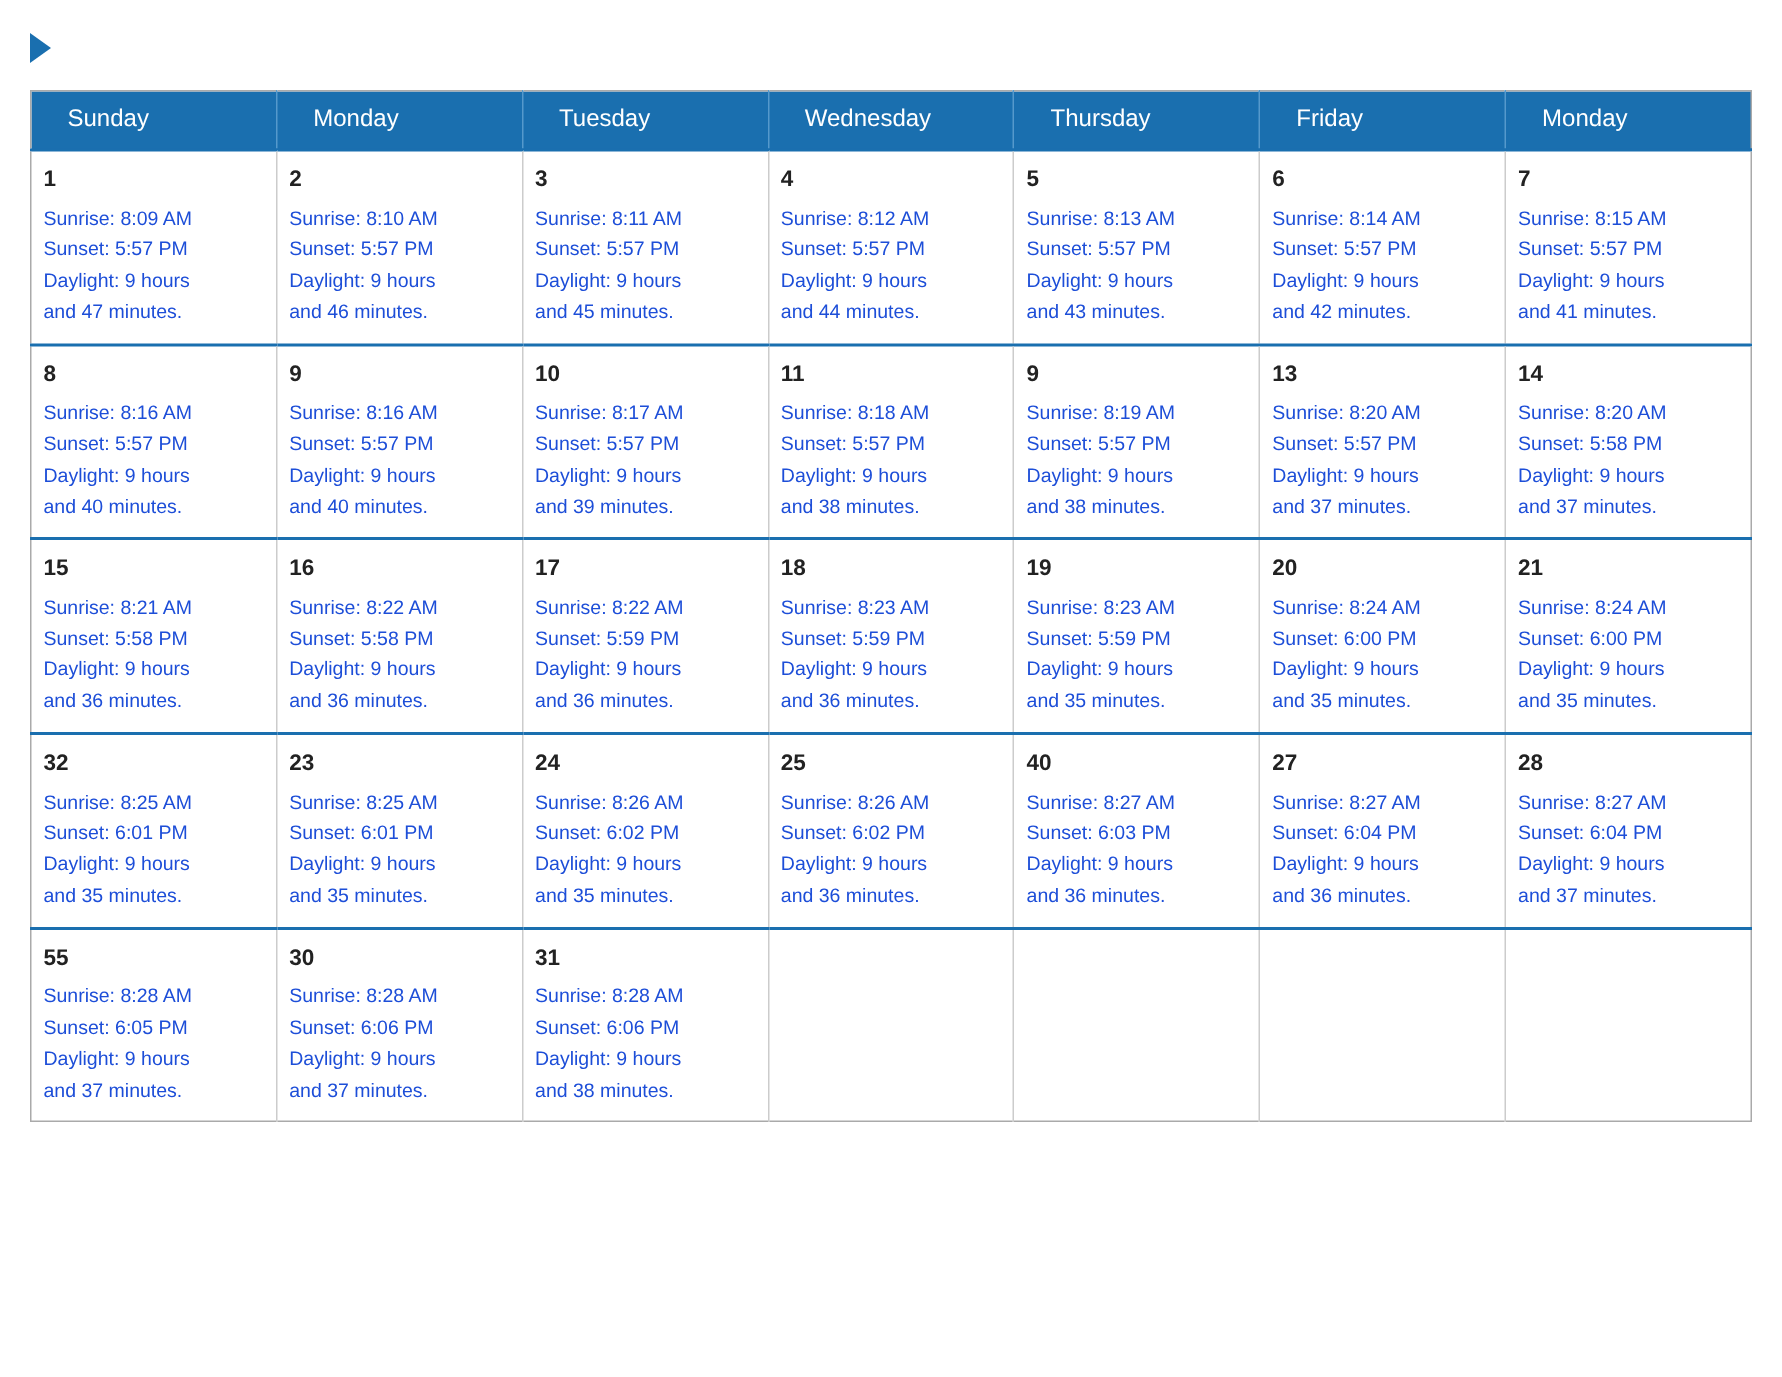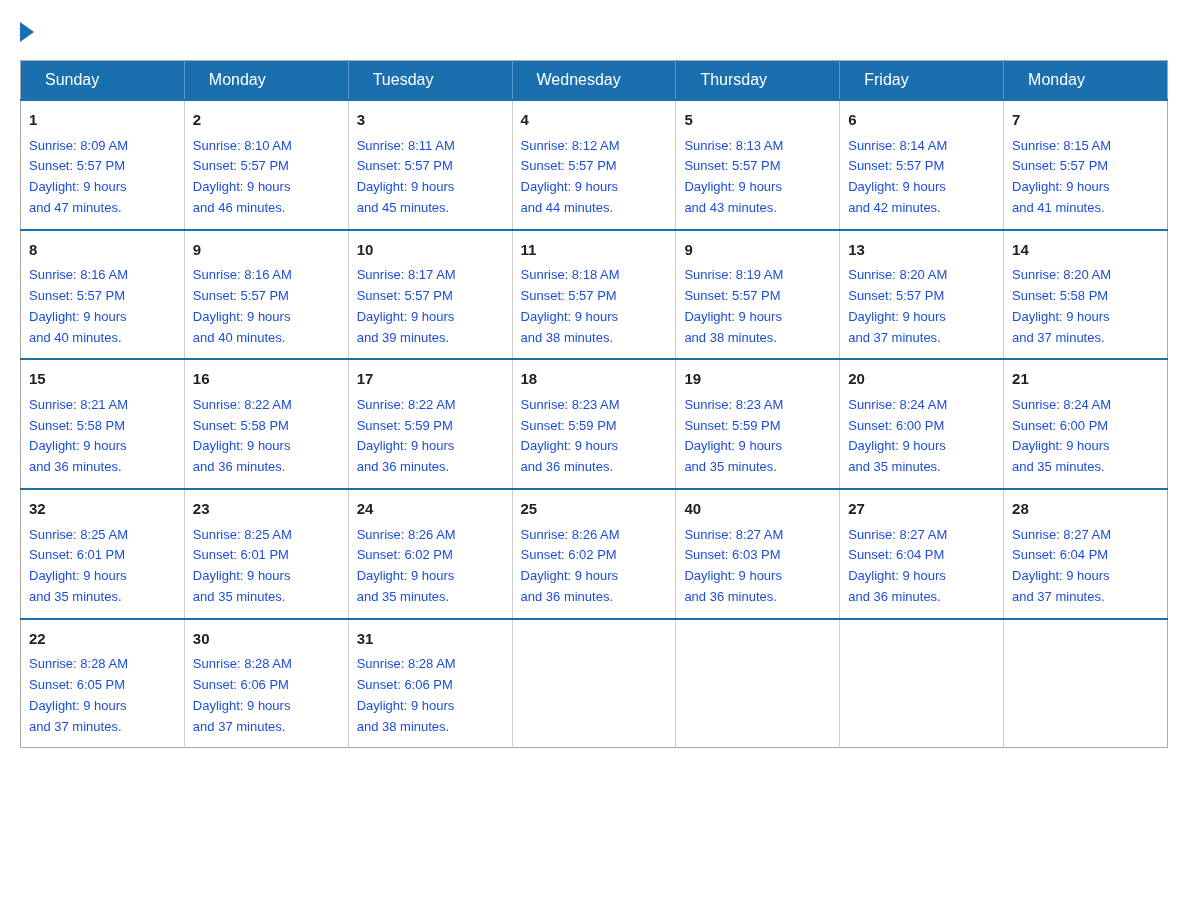--- a/index.html
+++ b/index.html
@@ -393,21 +393,21 @@
         <div class="day-info">
           Sunrise: 8:27 AM<br>
           Sunset: 6:04 PM<br>
           Daylight: 9 hours<br>
           and 37 minutes.
         </div>
         </td>
       </tr>
       <tr>
         <td>
-          <div class="day-number">22</div>
+          <div class="day-number">55</div>
         <div class="day-info">
           Sunrise: 8:28 AM<br>
           Sunset: 6:05 PM<br>
           Daylight: 9 hours<br>
           and 37 minutes.
         </div>
         </td>
         <td>
           <div class="day-number">30</div>
         <div class="day-info">

